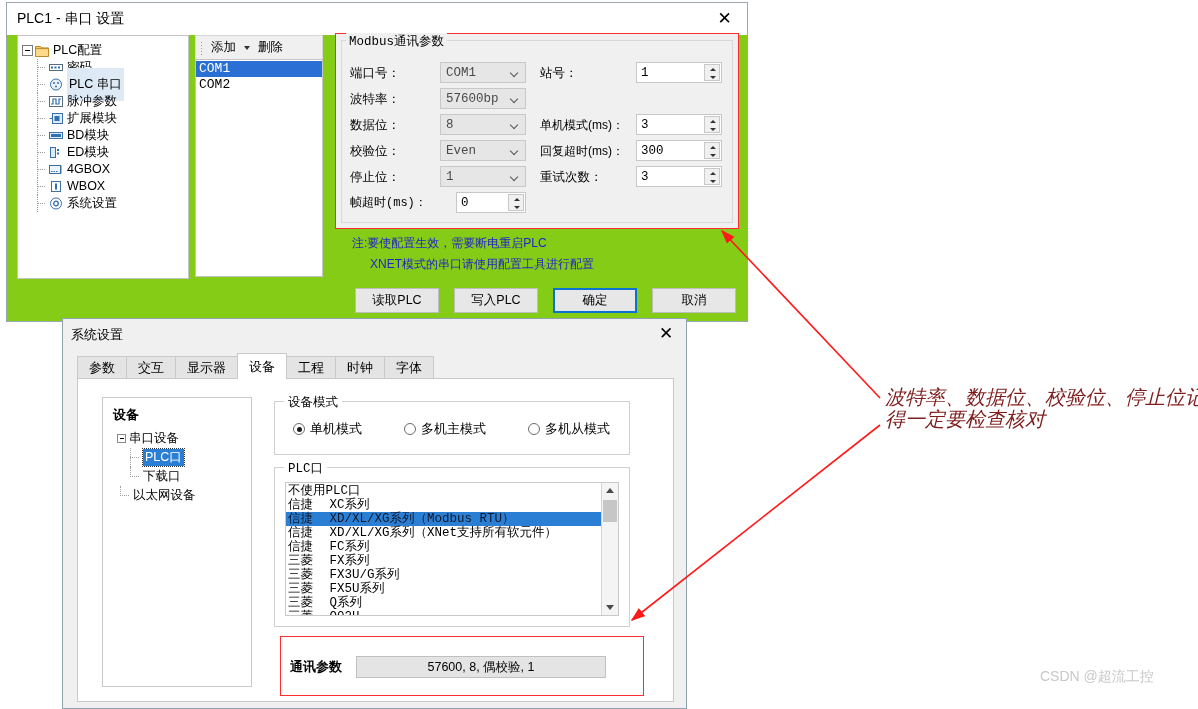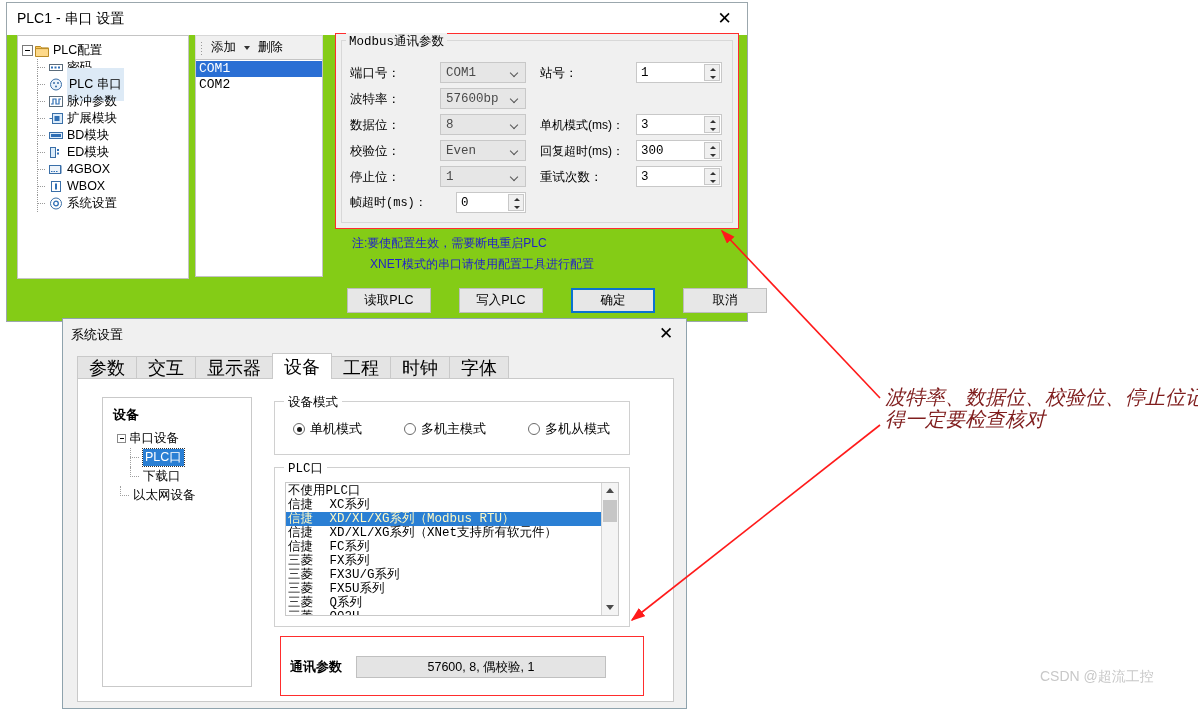--- a/index.html
+++ b/index.html
@@ -85,34 +85,34 @@
   .spinbtns{position:absolute;right:1px;top:1px;bottom:1px;width:16px;
     background:#f0f0f0;border:1px solid #c8c8c8;box-sizing:border-box;
     display:flex;flex-direction:column;}
   .spinbtns div{flex:1;position:relative;}
   .spinbtns div:first-child:after{content:"";position:absolute;left:5px;top:3px;
     border-left:3px solid transparent;border-right:3px solid transparent;border-bottom:3.5px solid #333;}
   .spinbtns div:last-child:after{content:"";position:absolute;left:5px;top:3px;
     border-left:3px solid transparent;border-right:3px solid transparent;border-top:3.5px solid #333;}
 
   .note{position:absolute;left:345px;color:#2323c8;font-size:12px;}
-  .btnrow{position:absolute;left:340px;top:253px;display:flex;gap:28px;align-items:center;}
+  .btnrow{position:absolute;left:348px;top:253px;display:flex;gap:15px;align-items:center;}
   .btn{width:84px;height:25px;background:#e7e7e7;border:1px solid #bdbdbd;
     display:flex;align-items:center;justify-content:center;font-size:12.5px;
     box-sizing:border-box;cursor:default;}
   .btn.primary{background:#e7e7e7;border:2px solid #0a72d0;}
 
   
   #win-sys{left:62px;top:318px;width:625px;height:391px;
     background:#f0f0f0;border:1px solid #8fa3ad;}
   #win-sys .titlebar{height:30px;position:relative;background:#f0f0f0;}
   #win-sys .title-text{position:absolute;left:8px;top:7px;font-size:13px;}
   .tabs{position:absolute;left:14px;top:34px;right:8px;height:26px;display:flex;align-items:flex-end;}
   .tab{height:23px;padding:4px 11px;background:#e4e4e4;border:1px solid #c9c9c9;border-bottom:none;
-    display:flex;align-items:center;font-size:18px;margin-right:-1px;box-sizing:border-box;cursor:default;}
+    display:flex;align-items:center;font-size:13px;margin-right:-1px;box-sizing:border-box;cursor:default;}
   .tab.active{background:#fff;height:26px;border-color:#c9c9c9;position:relative;z-index:3;}
   .tabpane{position:absolute;left:14px;top:59px;width:597px;height:324px;
     background:#fff;border:1px solid #c9c9c9;box-sizing:border-box;}
 
   .devbox{position:absolute;left:24px;top:18px;width:150px;height:290px;
     background:#fff;border:1px solid #c9c9c9;box-sizing:border-box;padding:8px 0 0 10px;}
   .devtitle{font-size:13px;font-weight:bold;margin-bottom:5px;}
   .dnode{display:flex;align-items:center;height:19px;font-size:12.5px;white-space:nowrap;}
   .dnode .dtwist{width:9px;height:9px;border:1px solid #8a8a8a;background:#fff;
     margin-right:3px;position:relative;box-sizing:border-box;flex:0 0 auto;}
@@ -129,21 +129,21 @@
   .radio{display:flex;align-items:center;font-size:13px;margin-right:0;}
   .rdot{width:12px;height:12px;border:1px solid #6b6b6b;border-radius:50%;
     background:#fff;margin-right:5px;position:relative;flex:0 0 auto;box-sizing:border-box;}
   .rdot.on:after{content:"";position:absolute;left:2.5px;top:2.5px;width:5px;height:5px;
     border-radius:50%;background:#1a1a1a;}
 
   .plclist{position:absolute;left:10px;top:14px;right:10px;bottom:10px;
     background:#fff;border:1px solid #c9c9c9;box-sizing:border-box;overflow:hidden;}
   .li{height:14px;line-height:14px;font-size:12.5px;white-space:nowrap;position:relative;
     font-family:"Liberation Mono","DejaVu Sans Mono",monospace;padding-left:2px;}
-  .li.sel{background:#2a7fd4;color:#fef9c3;}
+  .li.sel{background:#2a7fd4;color:#0f172a;}
   .li .brand{display:inline-block;}
   .sbar{position:absolute;right:0;top:0;bottom:0;width:16px;background:#f4f4f4;
     border-left:1px solid #d4d4d4;}
   .sbtn{height:15px;position:relative;}
   .sbtn:after{content:"";position:absolute;left:4px;top:5px;
     border-left:4px solid transparent;border-right:4px solid transparent;}
   .sbtn.up:after{border-bottom:5px solid #4a4a4a;}
   .sbtn.dn:after{border-top:5px solid #4a4a4a;}
   .sbtn.dn{position:absolute;bottom:0;left:0;right:0;}
   .sthumb{position:absolute;left:1px;right:1px;top:17px;height:22px;background:#c6c6c6;}

